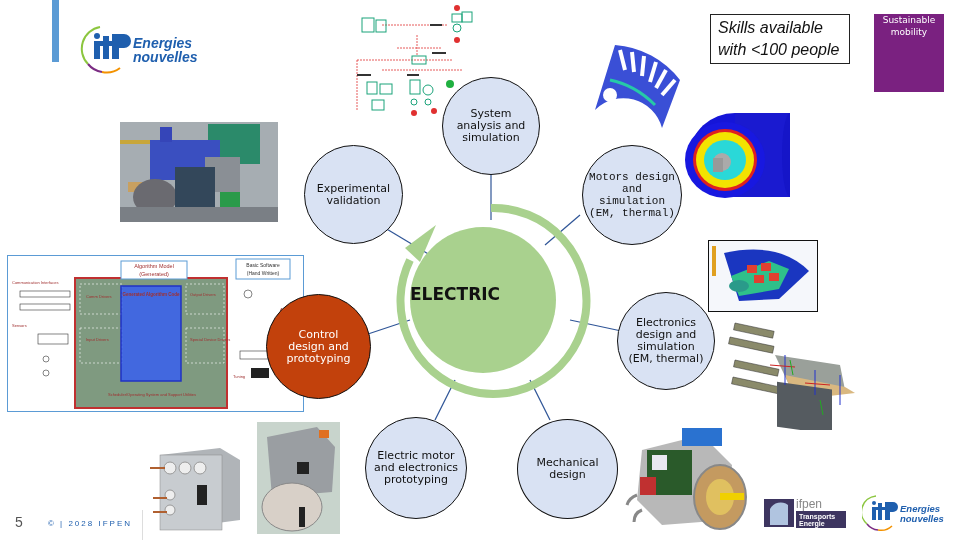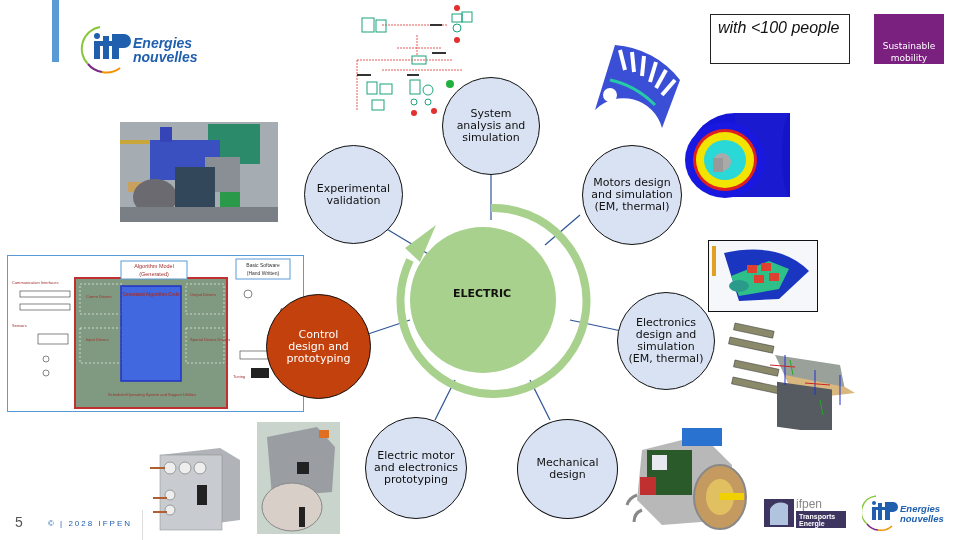--- a/index.html
+++ b/index.html
@@ -3,25 +3,25 @@
 <meta charset="utf-8">
 <style>
   html,body{margin:0;padding:0;}
   body{width:960px;height:540px;position:relative;overflow:hidden;background:#ffffff;font-family:"Liberation Sans",sans-serif;}
   .abs{position:absolute;}
   .accent-bar{left:52px;top:0;width:7px;height:62px;background:#5b9bd5;}
   
   .logo{display:flex;align-items:center;}
   
   .skills{left:710px;top:14px;width:140px;height:50px;border:1px solid #222;font-style:italic;font-size:16px;line-height:22px;padding:2px 0 0 7px;box-sizing:border-box;color:#111;font-family:"Liberation Sans",sans-serif;}
-  .sust{left:874px;top:14px;width:70px;height:50px;background:#7a2180;color:#fff;font-size:9px;text-align:center;display:flex;align-items:flex-end;justify-content:center;line-height:12px;font-family:"DejaVu Sans",sans-serif;}
+  .sust{left:874px;top:14px;width:70px;height:78px;background:#7a2180;color:#fff;font-size:9px;text-align:center;display:flex;align-items:flex-start;justify-content:center;line-height:12px;font-family:"DejaVu Sans",sans-serif;}
   
   .node{position:absolute;border-radius:50%;background:#d9e2f3;border:1.5px solid #111;display:flex;align-items:center;justify-content:center;text-align:center;font-size:11px;line-height:12px;color:#111;box-sizing:border-box;font-family:"DejaVu Sans",sans-serif;}
   .node.active{background:#c2410c;color:#fff;}
-  .center-label{position:absolute;left:410px;top:230px;width:144px;text-align:center;font-weight:bold;font-size:11px;line-height:20px;color:#111;font-family:"DejaVu Sans",sans-serif;top:284px;}
+  .center-label{position:absolute;left:410px;top:230px;width:144px;font-weight:bold;font-size:17px;line-height:20px;color:#111;font-family:"DejaVu Sans",sans-serif;top:284px;}
   .footer-num{left:15px;top:514px;font-size:14px;color:#555;}
   .footer-copy{left:48px;top:519px;font-size:8px;letter-spacing:2px;color:#1f5fae;}
   .photo{position:absolute;overflow:hidden;}
 </style>
 </head>
 <body>
 
 <div class="abs accent-bar"></div>
 
 <div class="abs logo" style="left:80px;top:24px;">
@@ -75,20 +75,21 @@
     <g fill="#333">
         <rect x="5" y="74" width="14" height="2"></rect>
         <rect x="55" y="74" width="12" height="2"></rect>
         <rect x="78" y="24" width="12" height="2"></rect>
         <rect x="80" y="52" width="14" height="2"></rect>
       </g>
   </svg>
 </div>
 
 <div class="abs skills">
+  <div>Skills available</div>
   <div>with &lt;100 people</div>
 </div>
 
 <div class="abs sust">
   <div>
     <div>Sustainable</div>
     <div>mobility</div>
   </div>
 </div>
 
@@ -276,21 +277,21 @@
   <circle cx="483" cy="300" r="73" fill="#a9d18e"></circle>
 </svg>
 
 <div class="center-label">
   <div>ELECTRIC</div>
 </div>
 
 <div class="node" style="left:442px;top:77px;width:98px;height:98px;padding:0 8px;">
   <span>System analysis and simulation</span>
 </div>
-<div class="node" style="left:582px;top:145px;width:100px;height:100px;padding:0 6px;">
+<div class="node" style="left:582px;top:145px;width:100px;height:100px;padding:0 6px;font-family:Liberation Mono, monospace;">
   <span>Motors design and simulation (EM, thermal)</span>
 </div>
 <div class="node" style="left:617px;top:292px;width:98px;height:98px;padding:0 10px;">
   <span>Electronics design and simulation (EM, thermal)</span>
 </div>
 <div class="node" style="left:517px;top:419px;width:101px;height:100px;padding:0 10px;">
   <span>Mechanical design</span>
 </div>
 <div class="node" style="left:365px;top:417px;width:102px;height:102px;padding:0 8px;">
   <span>Electric motor and electronics prototyping</span>

